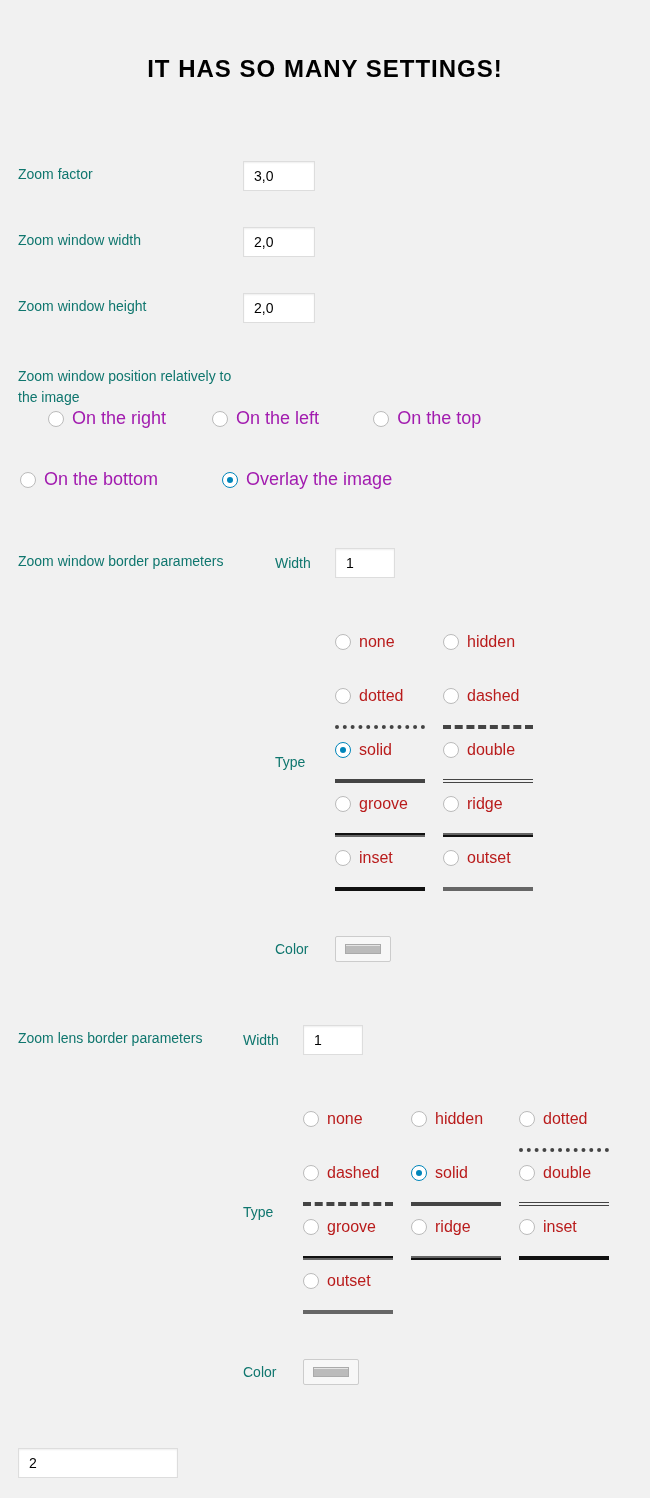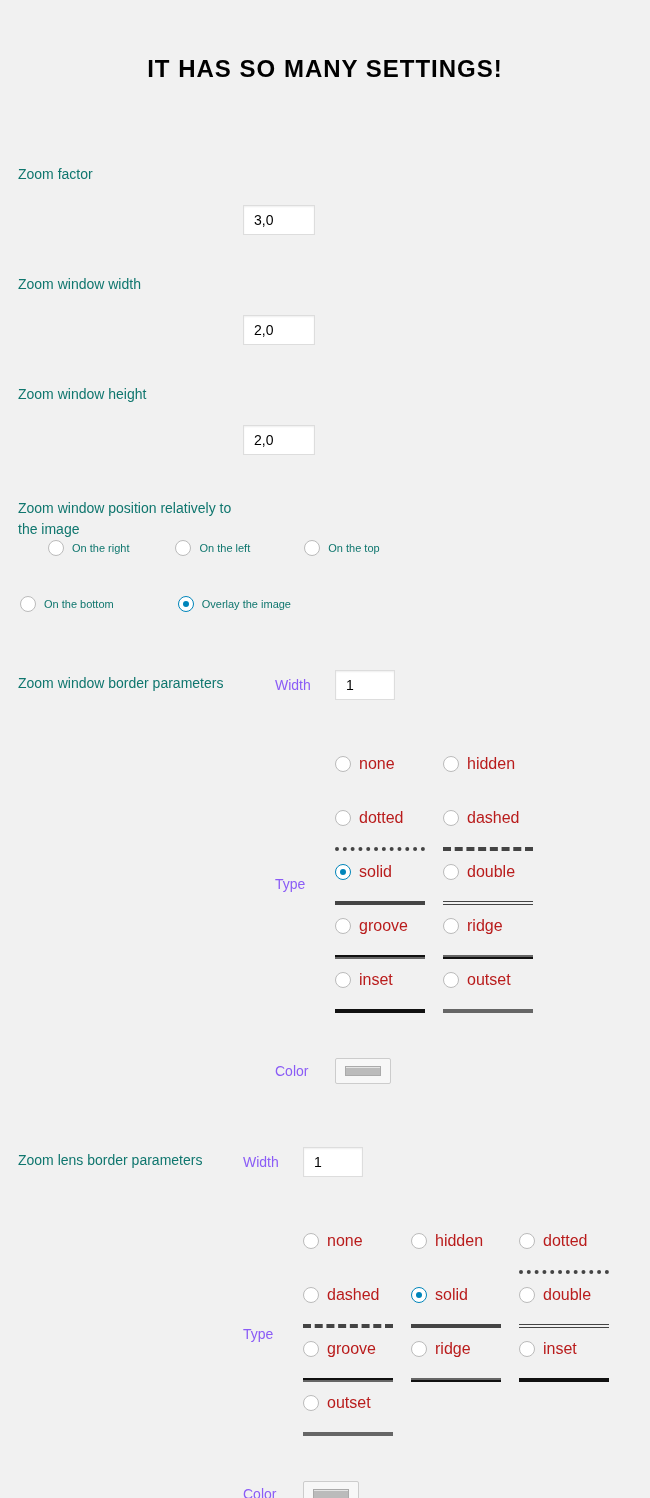--- a/index.html
+++ b/index.html
@@ -37,21 +37,21 @@
     color: #444;
   }
   input[type="text"] {
     border: 1px solid #ddd;
     background: #fff;
     height: 30px;
     padding: 4px 10px;
     font-size: 14px;
     box-shadow: inset 0 1px 2px rgba(0,0,0,0.07);
   }
-  .w70 { width: 72px; margin-top: 44px; }
+  .w70 { width: 72px; }
   .w60 { width: 60px; }
   .w160 { width: 160px; }
   .radio-opt {
     display: flex;
     align-items: center;
     font-size: 16px;
     color: #b91c1c;
     margin-right: 30px;
     margin-bottom: 12px;
     cursor: pointer;
@@ -74,21 +74,21 @@
     content: "";
     width: 6px; height: 6px;
     border-radius: 50%;
     background: #0085ba;
   }
   .sub-row {
     display: flex;
     align-items: center;
     padding: 15px 0;
   }
-  .sub-label { width: 60px; font-size: 14px; color: #8b5cf6; }
+  .sub-label { width: 60px; font-size: 14px; color: #0f766e; }
   .sub-ctrl { flex: 1; }
   .type-grid {
     display: flex;
     flex-wrap: wrap;
     gap: 12px 18px;
   }
   .type-cell {
     width: 90px;
     display: flex;
     flex-direction: column;
@@ -124,21 +124,21 @@
     width: 36px;
     height: 10px;
     background: #bbb;
     border: 1px solid #aaa;
     box-shadow: inset 0 1px 0 rgba(255,255,255,0.6);
   }
   .pos-wrap { flex:1; padding-left: 30px; }
   .pos-row1 { display:flex; justify-content:flex-start; gap:12px; }
   .pos-row2 { display:flex; justify-content:flex-start; gap:12px; margin-top:40px; }
   .pos-opt {
-    display:flex; align-items:center; font-size:11px; color:#0f766e;
+    display:flex; align-items:center; font-size:18px; color:#a21caf;
     cursor:pointer; flex:0 0 auto;
   }
   .pos-opt .radio { margin-right:8px; }
   .spacer-s { width:22px; }
   .spacer-m { width:30px; }
   .spacer-l { width:40px; }
 </style>
 </head>
 <body>
 

